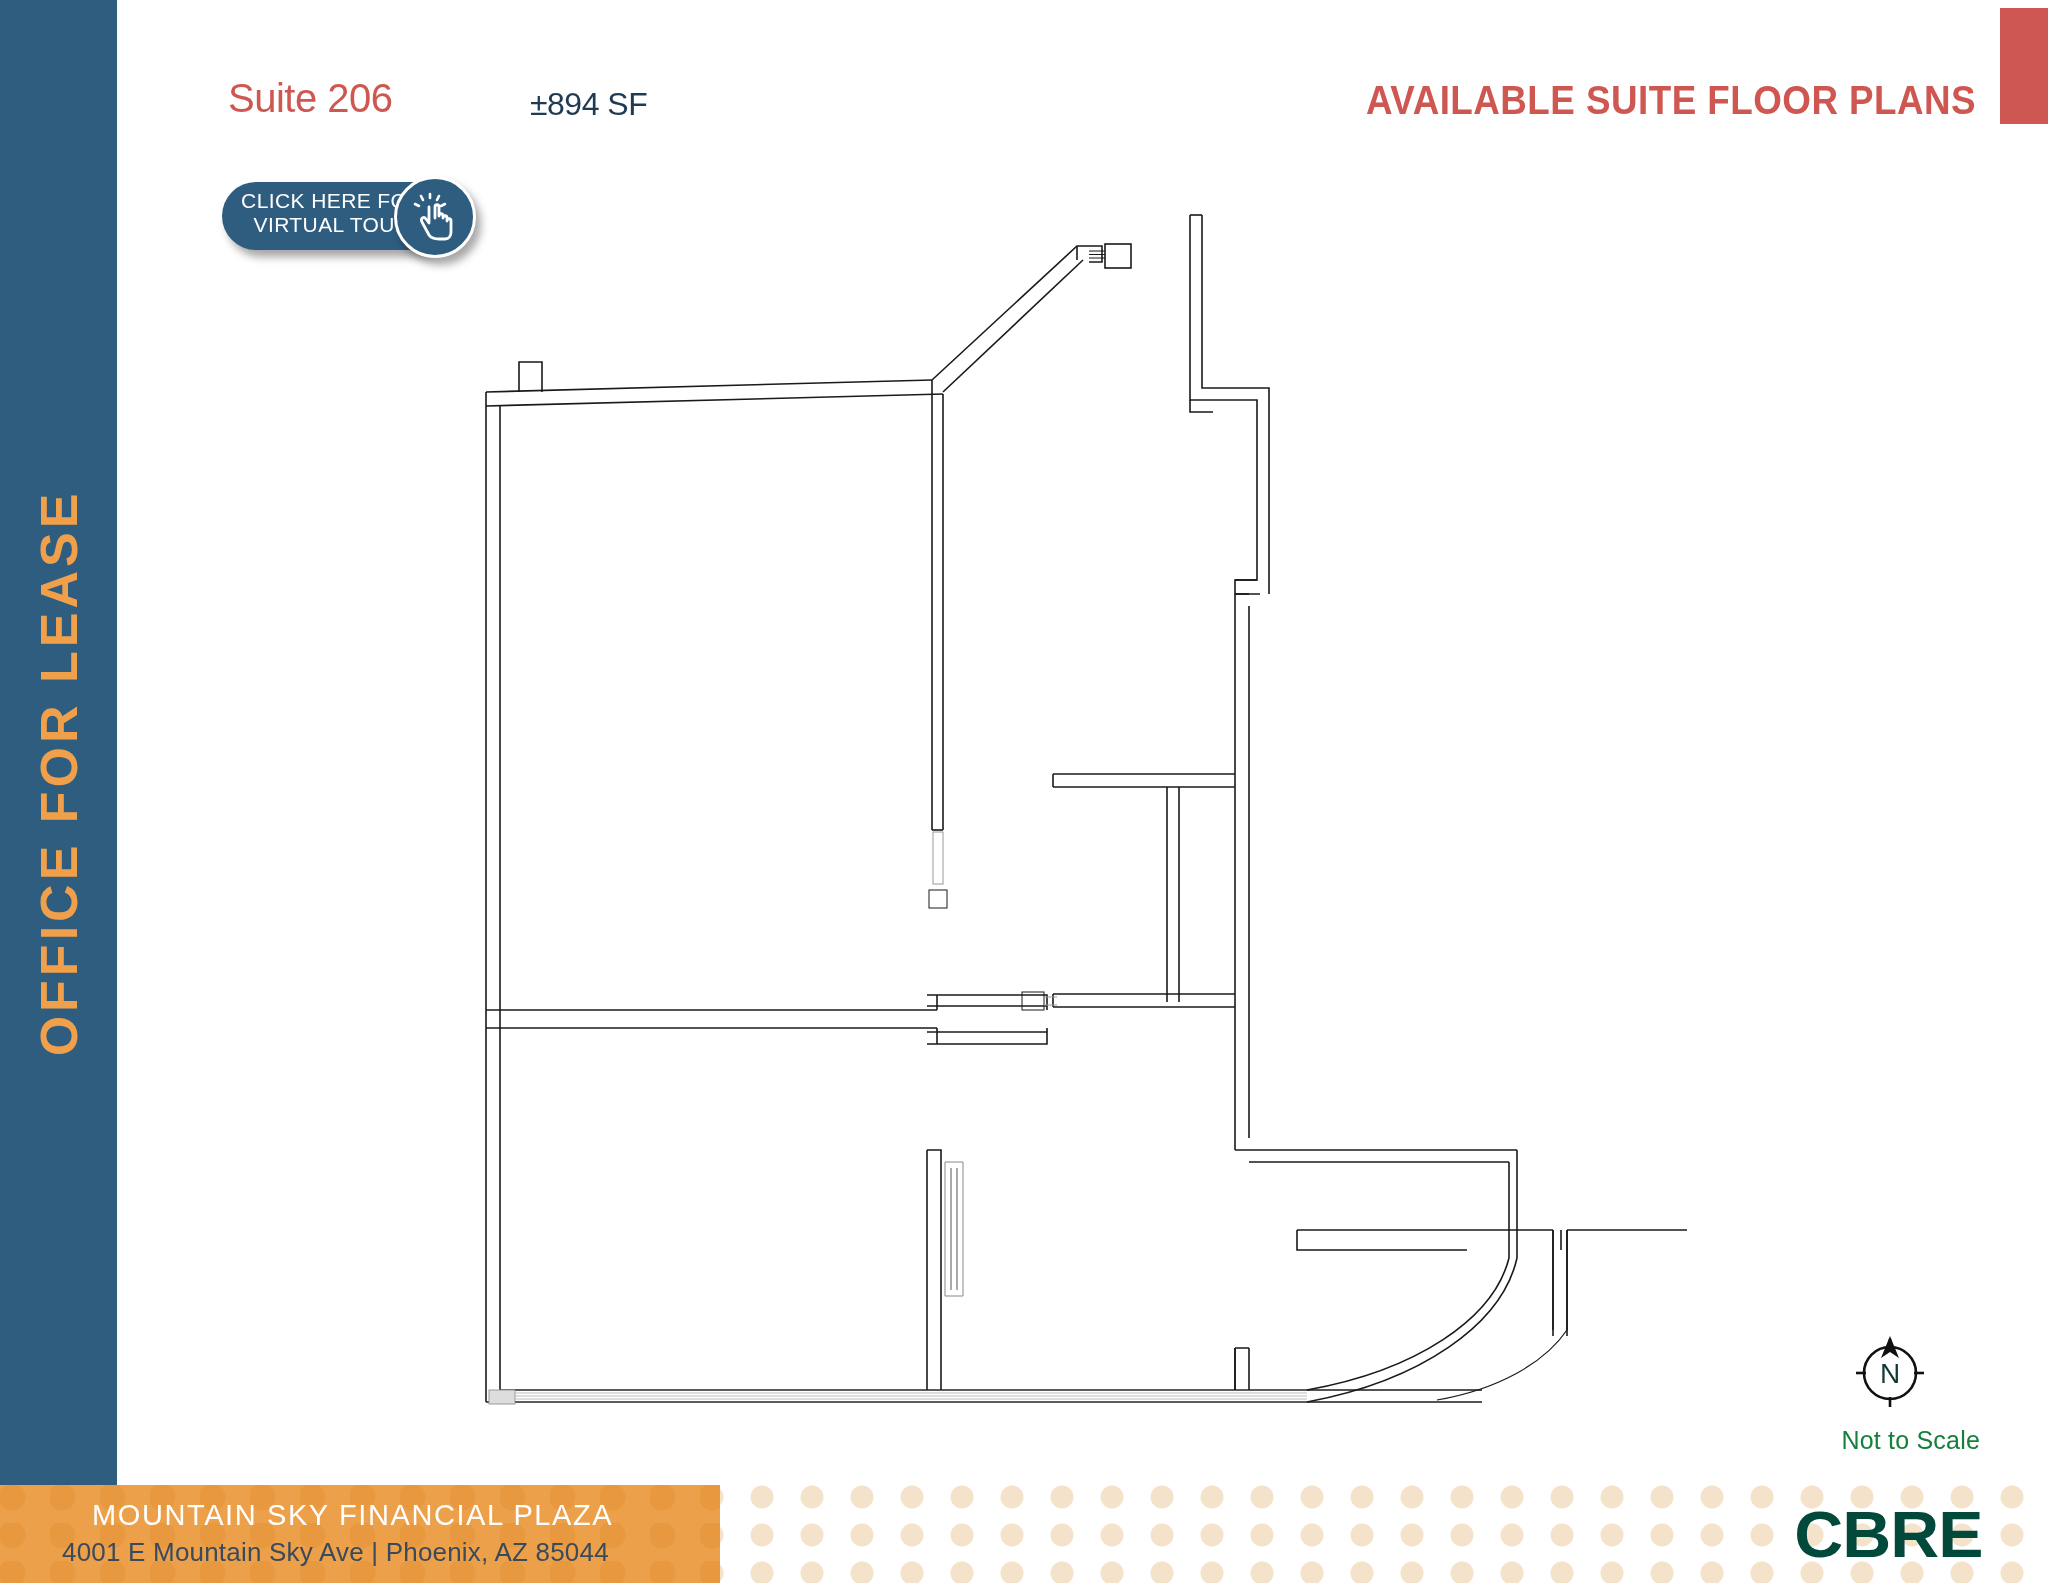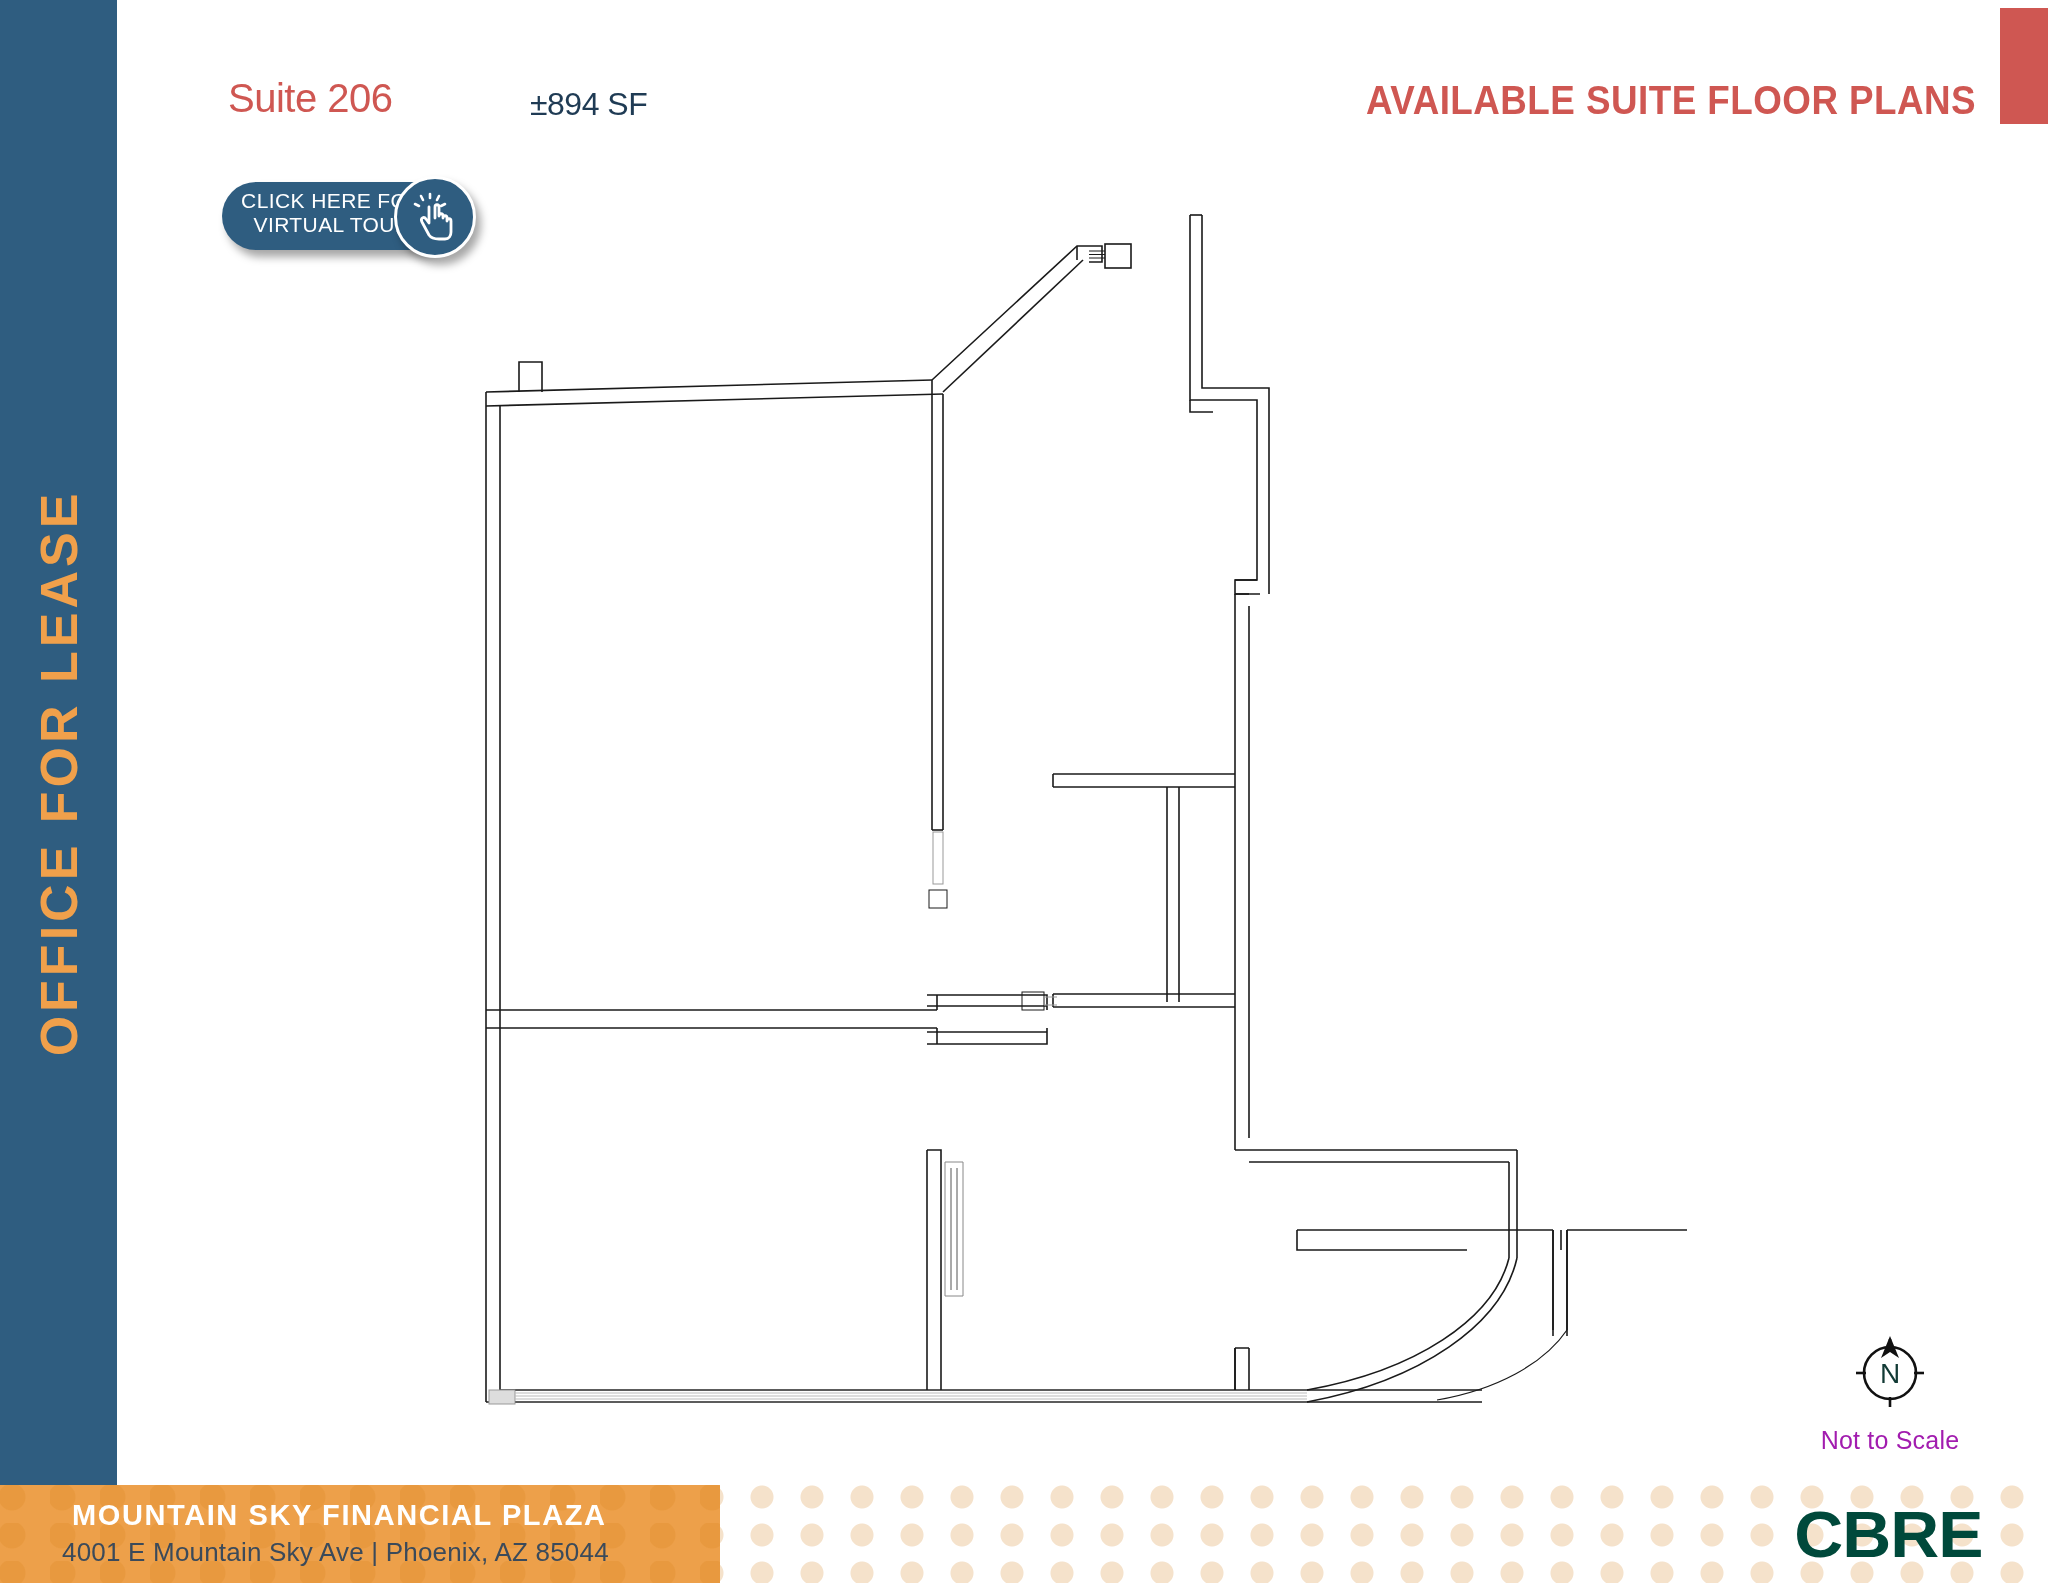--- a/index.html
+++ b/index.html
@@ -147,22 +147,23 @@
   #north-block {
     position: absolute;
     left: 1800px;
     top: 1330px;
     width: 180px;
     text-align: center;
   }
   #north-caption {
     margin-top: 6px;
     font-size: 25px;
-    color: #a21caf;
+    color: #15803d;
     letter-spacing: 0.2px;
+    text-align: right;
   }
 
   
   #footer {
     position: absolute;
     left: 0;
     bottom: 0;
     width: 2048px;
     height: 98px;
   }
@@ -184,25 +185,25 @@
     width: 720px;
     height: 98px;
     background-color: #eda04a;
     background-image:
       radial-gradient(circle at 12px 12px, #e8993f 13px, transparent 14px);
     background-size: 50px 38px;
     overflow: hidden;
   }
   #footer-building {
     position: absolute;
-    left: 72px;
+    left: 92px;
     top: 14px;
     color: #ffffff;
     font-size: 29px;
-    font-weight: bold;
+    font-weight: normal;
     letter-spacing: 1.6px;
     white-space: nowrap;
   }
   #footer-address {
     position: absolute;
     left: 62px;
     top: 52px;
     color: #3b4a5a;
     font-size: 26px;
     letter-spacing: 0.2px;

